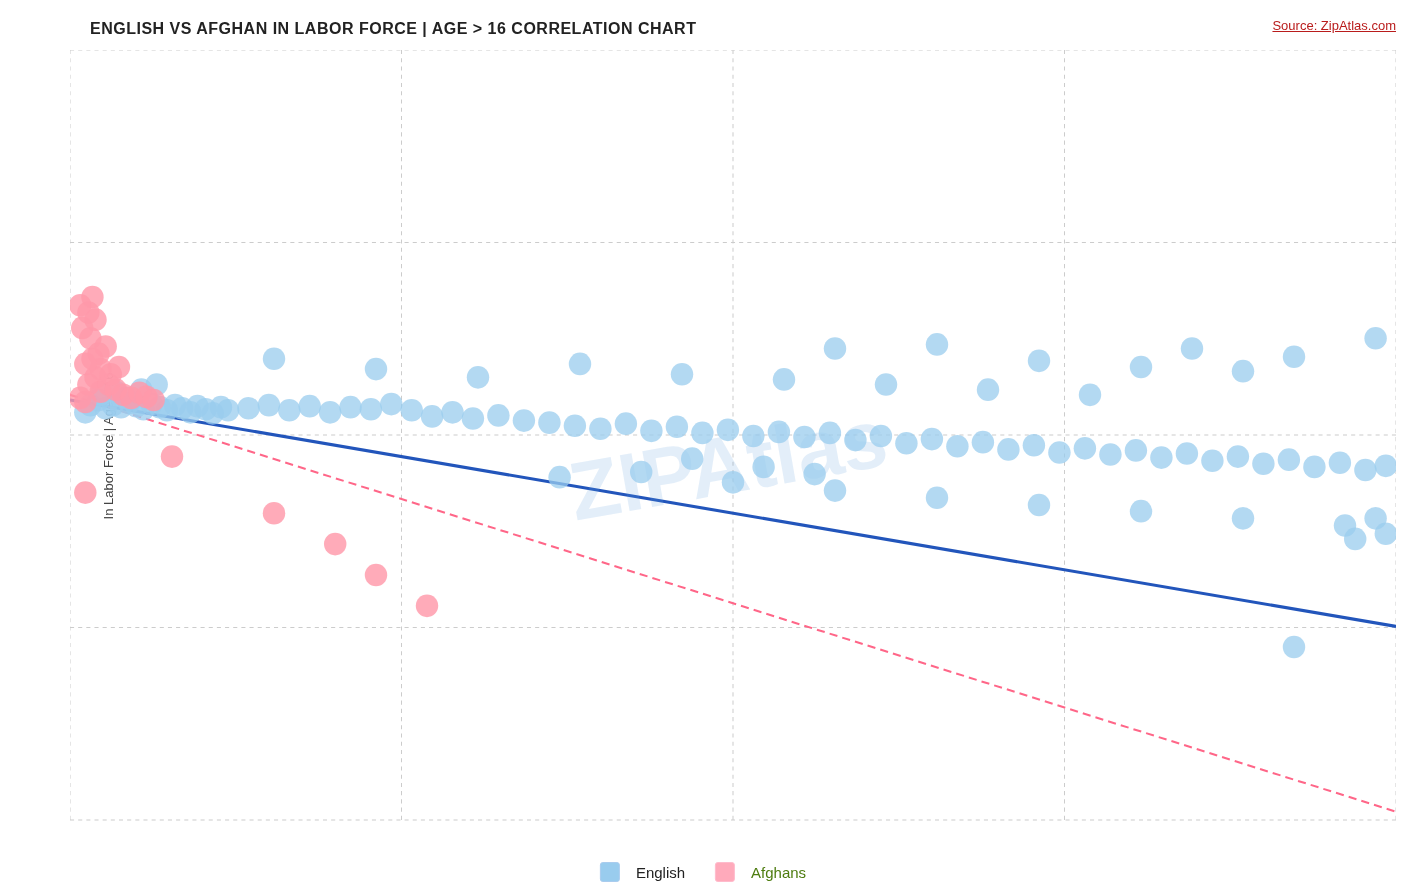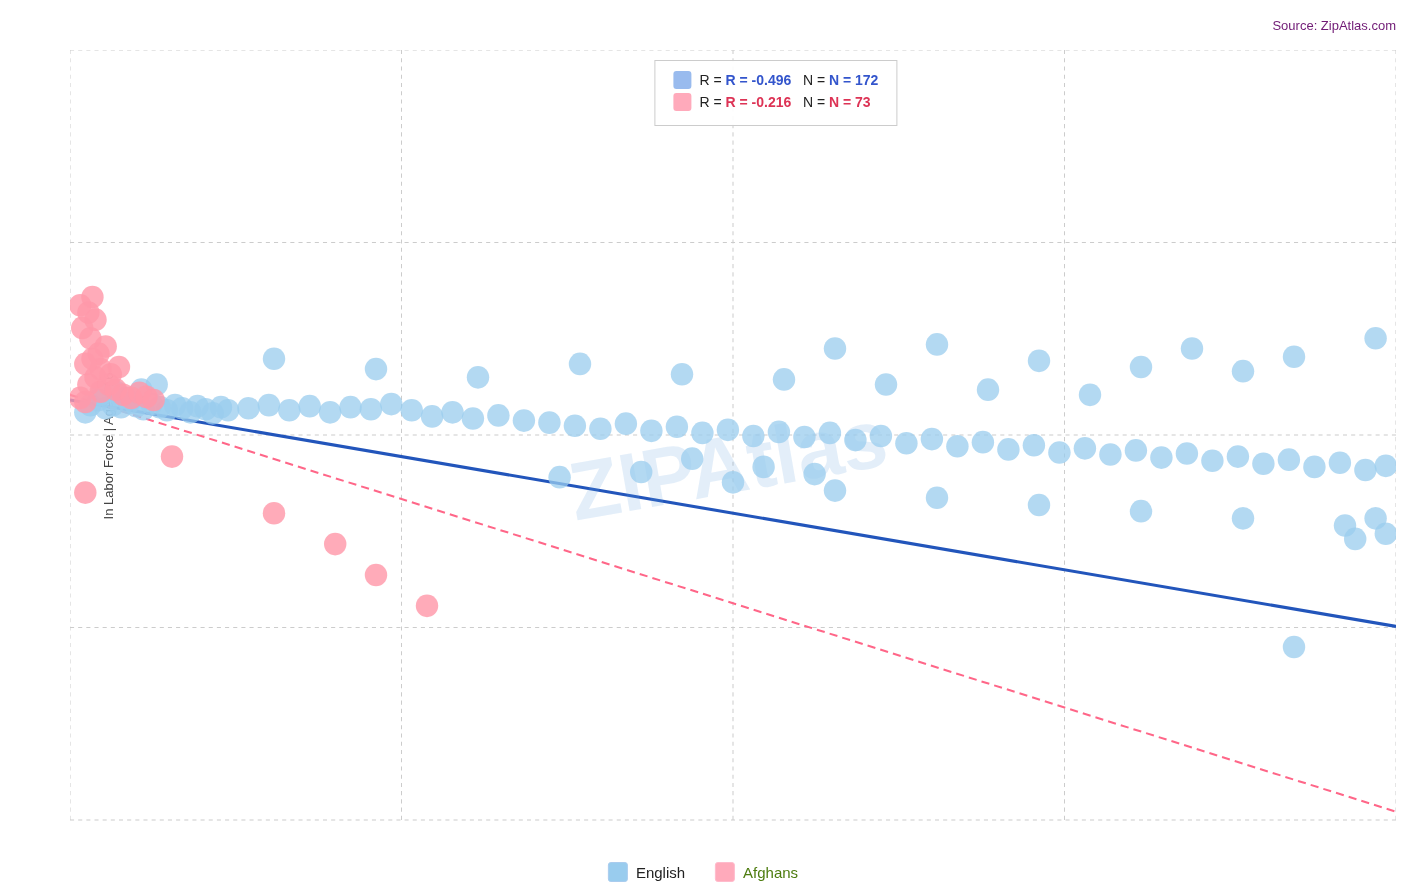--- a/index.html
+++ b/index.html
@@ -22,21 +22,22 @@
       color: #222;
       letter-spacing: 0.5px;
       margin-bottom: 10px;
       margin-left: 10px;
     }
     .source-label {
       position: absolute;
       top: 18px;
       right: 10px;
       font-size: 13px;
-      color: #701a75;
+      color: #b91c1c;
+      text-decoration: underline;
     }
     .legend-item {
       display: flex;
       align-items: center;
       gap: 8px;
       margin-bottom: 4px;
     }
     .legend-swatch {
       width: 18px;
       height: 18px;
@@ -58,52 +59,37 @@
       left: 50%;
       transform: translateX(-50%);
       display: flex;
       gap: 30px;
       align-items: center;
       font-size: 14px;
     }
     .bottom-legend-item {
       display: flex;
       align-items: center;
-      gap: 8px;
+      gap: 16px;
     }
     .bottom-swatch {
       width: 20px;
       height: 20px;
       border-radius: 3px;
     }
   </style>
 </head>
 <body>
 
 <div class="chart-container">
+  <div class="chart-title">ENGLISH VS AFGHAN IN LABOR FORCE | AGE &gt; 16 CORRELATION CHART</div>
   <div class="source-label">Source: ZipAtlas.com</div>
 
   <div style="position:absolute; left:8px; top:50%; transform:translateY(-50%) rotate(-90deg); font-size:13px; color:#444; white-space:nowrap; width:200px; text-align:center;">In Labor Force | Age &gt; 16</div>
 
-  <div style="position:absolute; top:60px; left:50%; transform:translateX(-20%); background:rgba(255,255,255,0.92); border:1px solid #ccc; padding:10px 18px; z-index:10;">
-    <div class="legend-item">
-      <div class="legend-swatch" style="background:#99bbee;"></div>
-      <span class="legend-text">
-        R = <strong class="blue" style="color:#3355cc;">R = -0.496</strong>&nbsp;&nbsp;
-        N = <strong class="blue" style="color:#3355cc;">N = 172</strong>
-      </span>
-    </div>
-    <div class="legend-item">
-      <div class="legend-swatch" style="background:#ffaabb;"></div>
-      <span class="legend-text">
-        R = <strong style="color:#dd3355;">R = -0.216</strong>&nbsp;&nbsp;
-        N = <strong style="color:#dd3355;">N =  73</strong>
-      </span>
-    </div>
-  </div>
 
   <div style="position:absolute; left:70px; top:50px; right:10px; bottom:70px;">
     <svg id="chart-svg" width="100%" height="100%" viewBox="0 0 1300 750" preserveAspectRatio="none">
 
       <line x1="0" y1="0" x2="1300" y2="0" stroke="#ccc" stroke-width="1" stroke-dasharray="4,4"></line>
       <line x1="0" y1="187" x2="1300" y2="187" stroke="#ccc" stroke-width="1" stroke-dasharray="4,4"></line>
       <line x1="0" y1="374" x2="1300" y2="374" stroke="#ccc" stroke-width="1" stroke-dasharray="4,4"></line>
       <line x1="0" y1="561" x2="1300" y2="561" stroke="#ccc" stroke-width="1" stroke-dasharray="4,4"></line>
       <line x1="0" y1="748" x2="1300" y2="748" stroke="#ccc" stroke-width="1" stroke-dasharray="4,4"></line>
 

